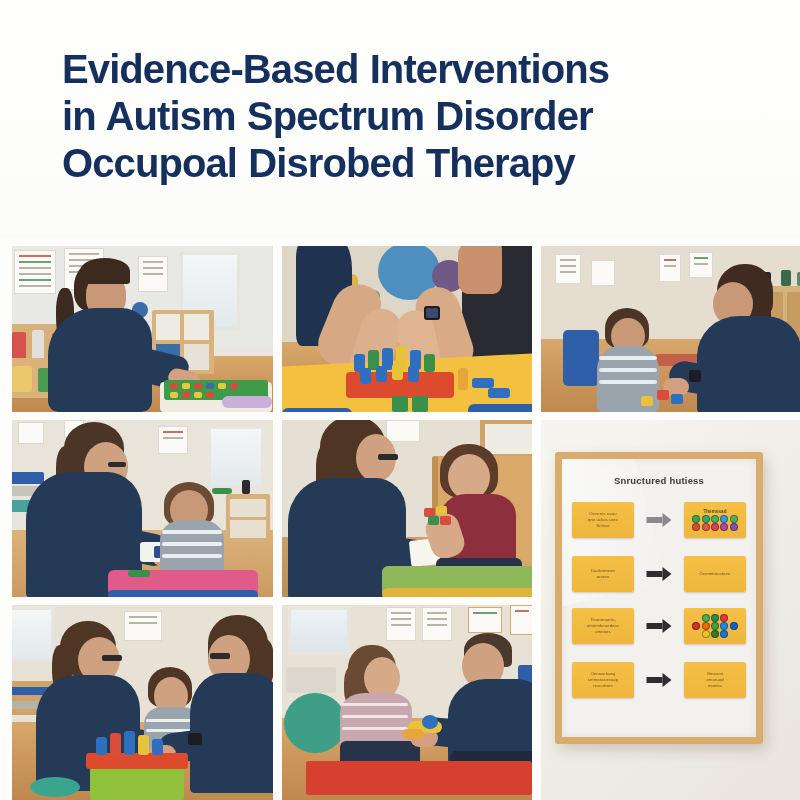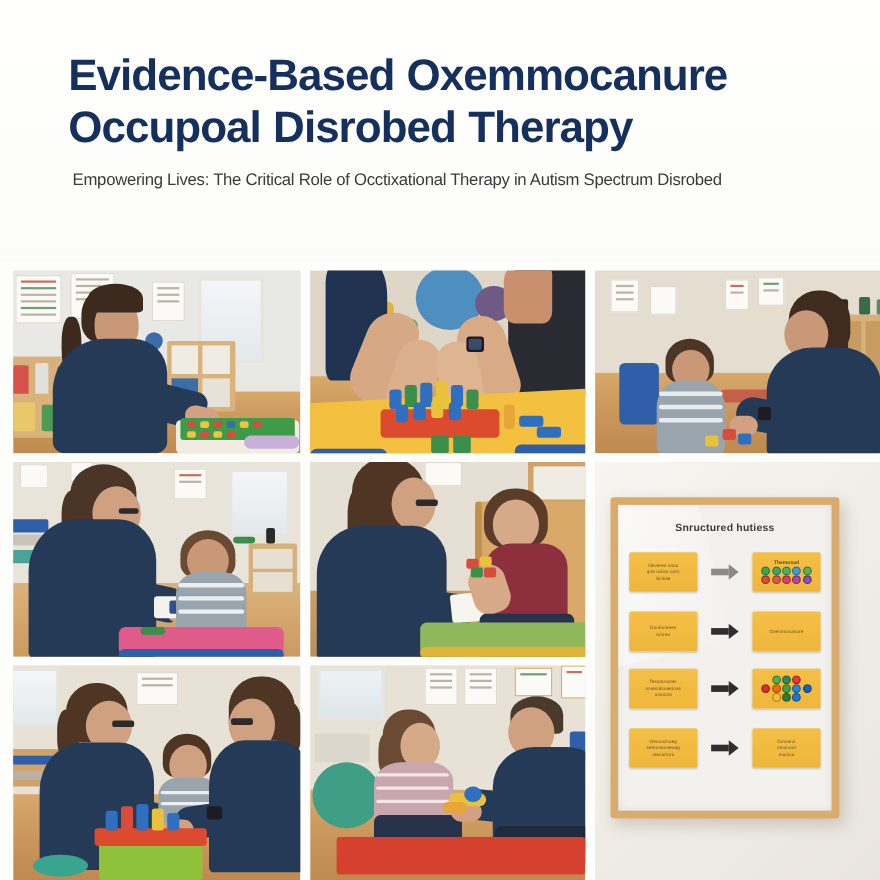--- a/index.html
+++ b/index.html
@@ -132,24 +132,24 @@
   .icons{display:flex;flex-wrap:wrap;justify-content:center;gap:1.4px;width:56px;}
   .icons .i{width:6px;height:6px;border-radius:50%;border:.6px solid rgba(0,0,0,.35);}
 </style>
 </head>
 <body>
 
 <div class="poster">
 
   <div class="header">
     <h1 class="title">
-      <span class="ln">Evidence-Based Oxemmocanure</span>
+      <span class="ln">Evidence-Based Interventions</span>
+      <span class="ln">in Autism Spectrum Disorder</span>
       <span class="ln">Occupoal Disrobed Therapy</span>
     </h1>
-    <p class="subtitle">Empowering Lives: The Critical Role of Occtixational Therapy in Autism Spectrum Disrobed</p>
   </div>
 
   <div class="grid">
 
     <div class="cell" id="c1">
       <div class="scene">
         <div class="wall cool"></div>
         <div class="floor" style="height:34%"></div>
         <div class="chart" style="left:2px;top:4px;width:42px;height:44px">
           <i class="r"></i>

